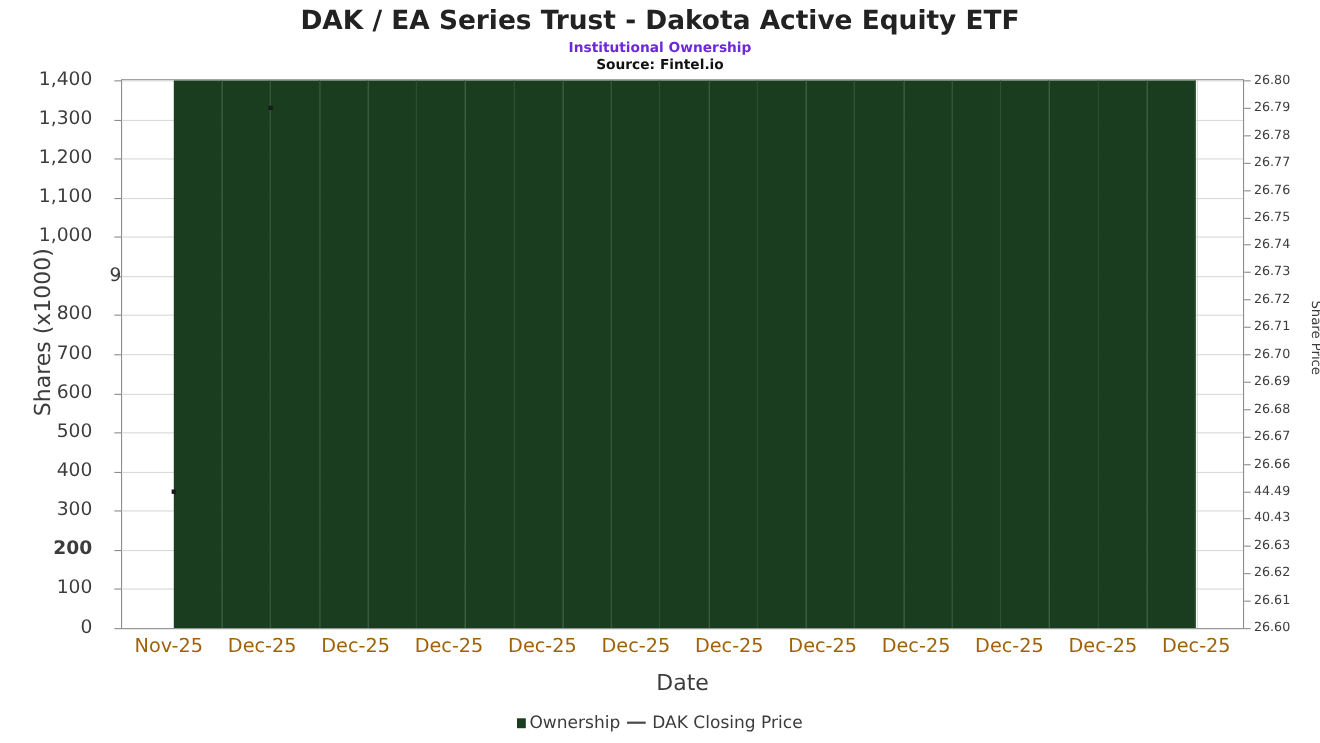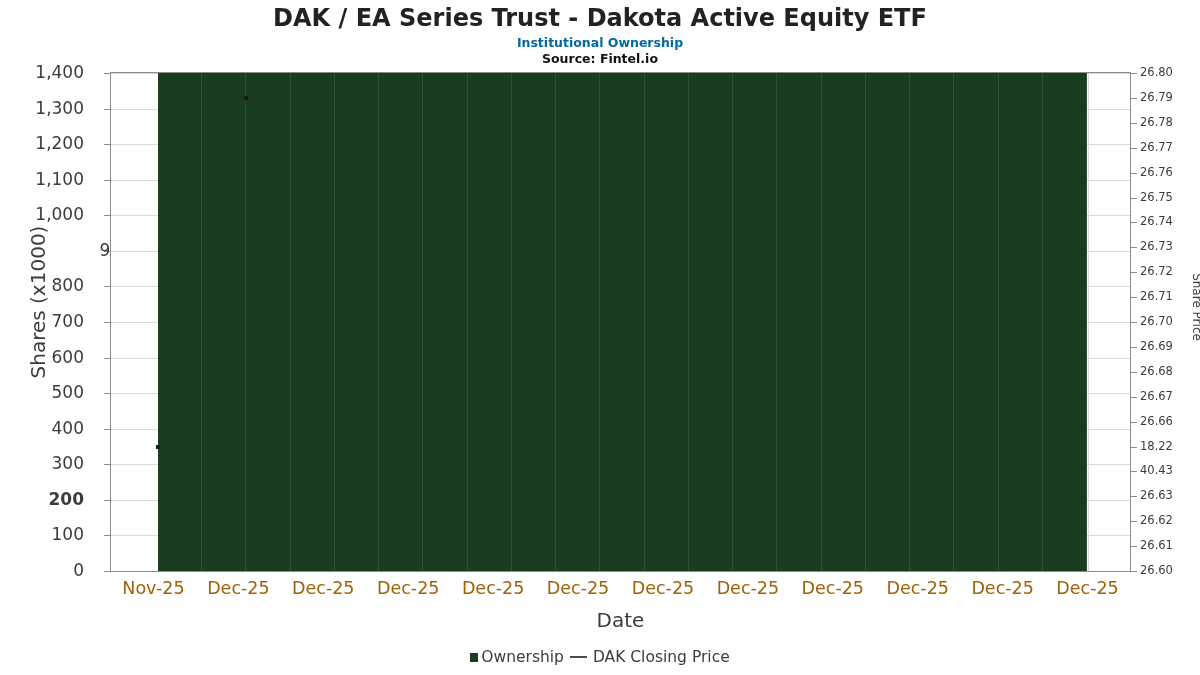--- a/index.html
+++ b/index.html
@@ -30,21 +30,21 @@
     white-space: nowrap;
   }
   #chart-subtitle {
     position: absolute;
     top: 35px;
     left: 0;
     width: 1200px;
     text-align: center;
     font-size: 12.5px;
     font-weight: bold;
-    color: #0369a1;
+    color: #6d28d9;
   }
   #chart-source {
     position: absolute;
     top: 51px;
     left: 0;
     width: 1200px;
     text-align: center;
     font-size: 12.5px;
     font-weight: bold;
     color: #111111;
@@ -269,21 +269,21 @@
     <div class="ytick-right-wrap" style="top: 565px;">26.60</div>
     <div class="tickmark-right" style="top: 546.1px;"></div>
     <div class="ytick-right-wrap" style="top: 540.1px;">26.61</div>
     <div class="tickmark-right" style="top: 521.2px;"></div>
     <div class="ytick-right-wrap" style="top: 515.2px;">26.62</div>
     <div class="tickmark-right" style="top: 496.3px;"></div>
     <div class="ytick-right-wrap" style="top: 490.3px;">26.63</div>
     <div class="tickmark-right" style="top: 471.4px;"></div>
     <div class="ytick-right-wrap" style="top: 465.4px;">40.43</div>
     <div class="tickmark-right" style="top: 446.5px;"></div>
-    <div class="ytick-right-wrap" style="top: 440.5px;">18.22</div>
+    <div class="ytick-right-wrap" style="top: 440.5px;">44.49</div>
     <div class="tickmark-right" style="top: 421.6px;"></div>
     <div class="ytick-right-wrap" style="top: 415.6px;">26.66</div>
     <div class="tickmark-right" style="top: 396.7px;"></div>
     <div class="ytick-right-wrap" style="top: 390.7px;">26.67</div>
     <div class="tickmark-right" style="top: 371.8px;"></div>
     <div class="ytick-right-wrap" style="top: 365.8px;">26.68</div>
     <div class="tickmark-right" style="top: 346.9px;"></div>
     <div class="ytick-right-wrap" style="top: 340.9px;">26.69</div>
     <div class="tickmark-right" style="top: 322px;"></div>
     <div class="ytick-right-wrap" style="top: 316px;">26.70</div>

